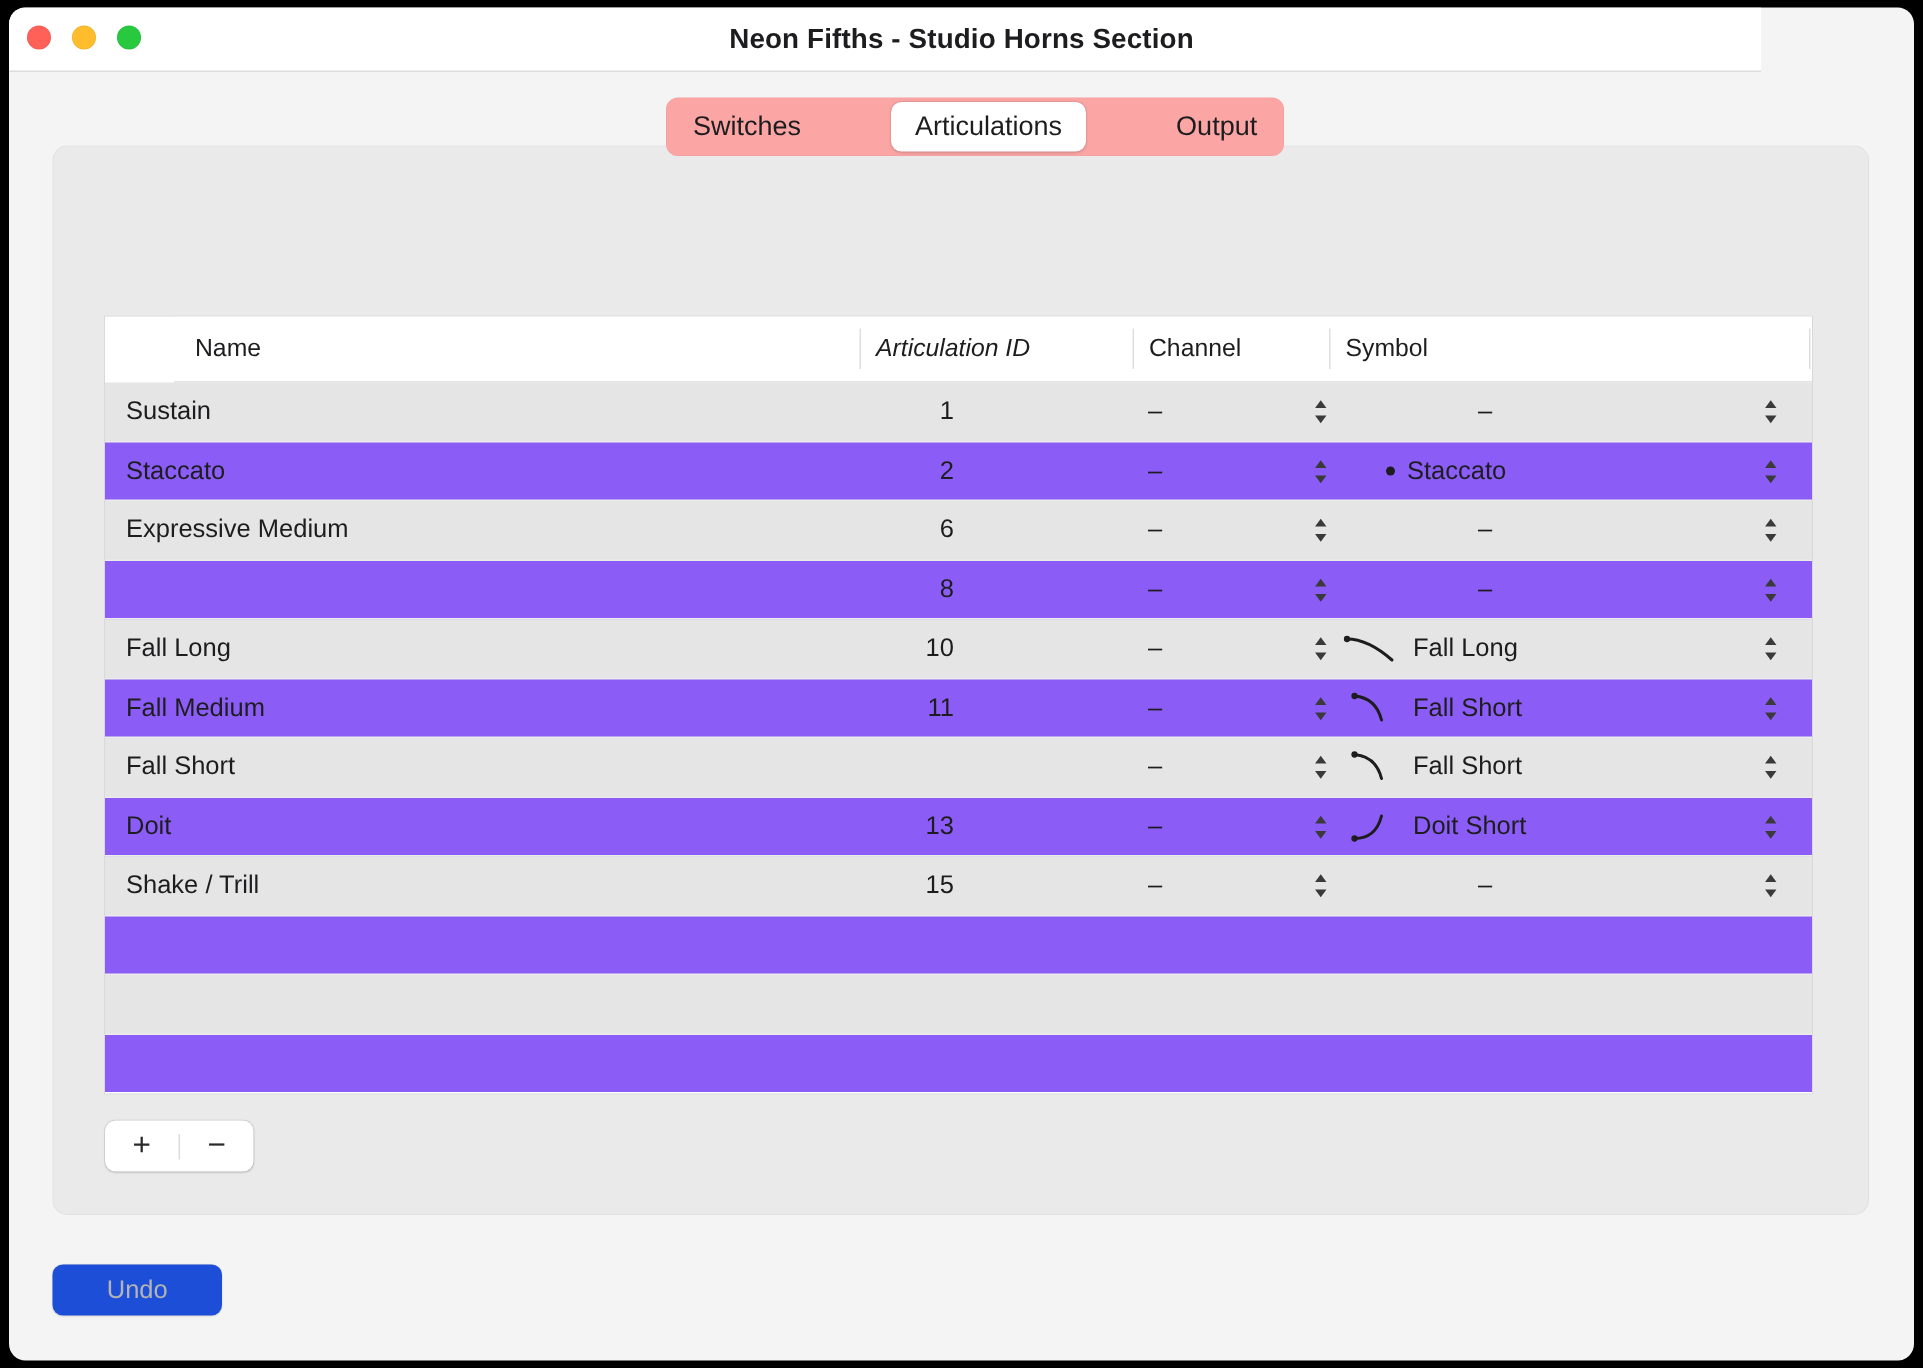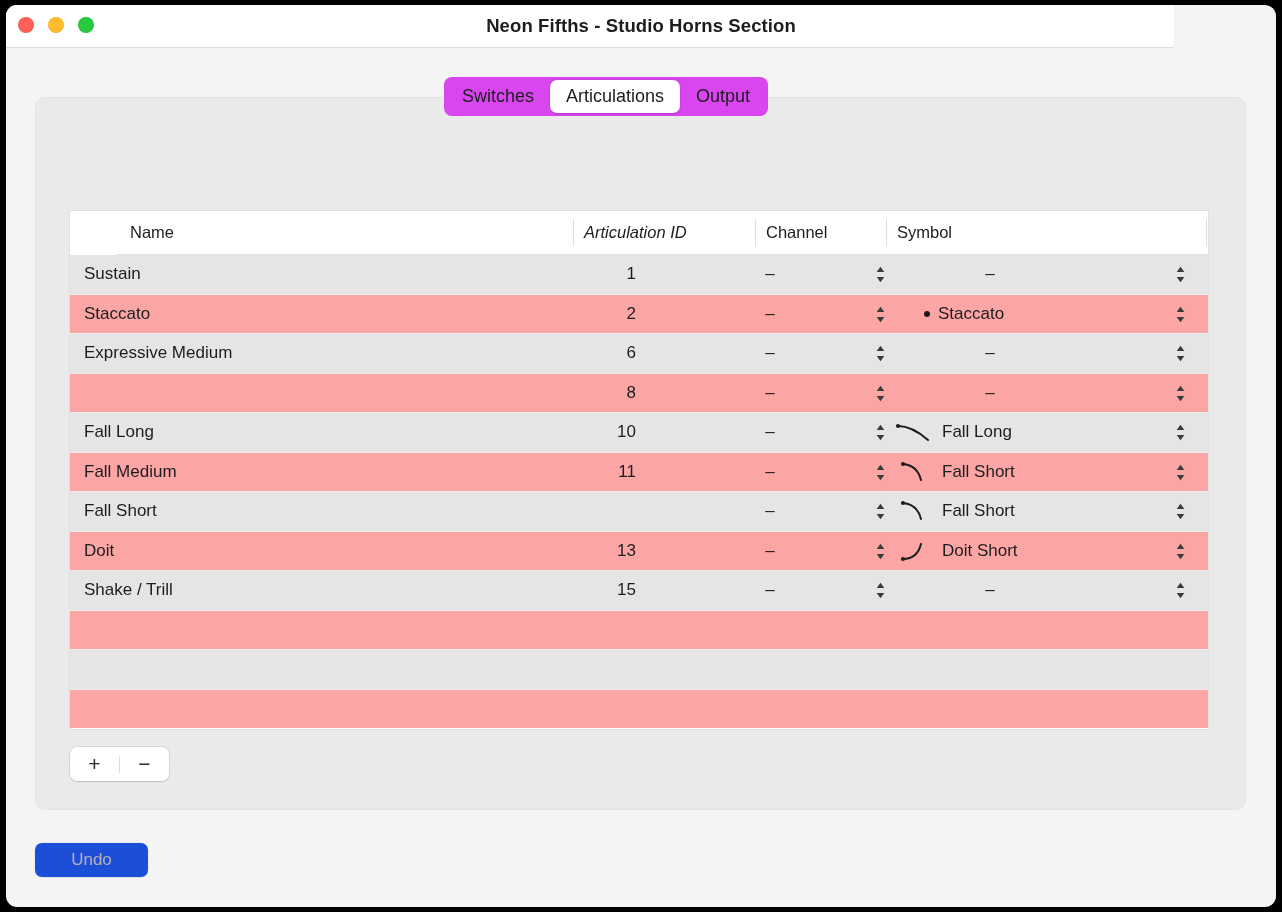--- a/index.html
+++ b/index.html
@@ -64,29 +64,30 @@
     font-size: 18.5px;
     font-weight: bold;
     color: #1d1d1f;
     letter-spacing: 0.1px;
   }
 
   
   .tabbar {
     position: absolute;
     left: 438px;
-    top: 72px;
+    top: 60px;
     height: 39px;
-    background: #d946ef;
+    background: #fca5a5;
     border-radius: 8px;
     display: flex;
     align-items: center;
     padding: 0 2px;
     box-shadow: inset 0 0 0 0.5px rgba(0,0,0,0.04);
     z-index: 4;
+    gap: 44px;
   }
   .tab {
     height: 33px;
     line-height: 33px;
     padding: 0 16px;
     font-size: 18px;
     color: #1d1d1f;
     border-radius: 7px;
     cursor: default;
     white-space: nowrap;
@@ -145,21 +146,21 @@
 
   .rows {
     position: relative;
   }
   .row {
     position: relative;
     height: 38.5px;
     border-bottom: 1px solid #ececec;
   }
   .row.odd  { background: #e5e5e5; }
-  .row.even { background: #fca5a5; }
+  .row.even { background: #8b5cf6; }
   .row:last-child { border-bottom: none; }
 
   .cell {
     position: absolute;
     top: 0;
     height: 38.5px;
     line-height: 38.5px;
     font-size: 17px;
     color: #1d1d1f;
     white-space: nowrap;

